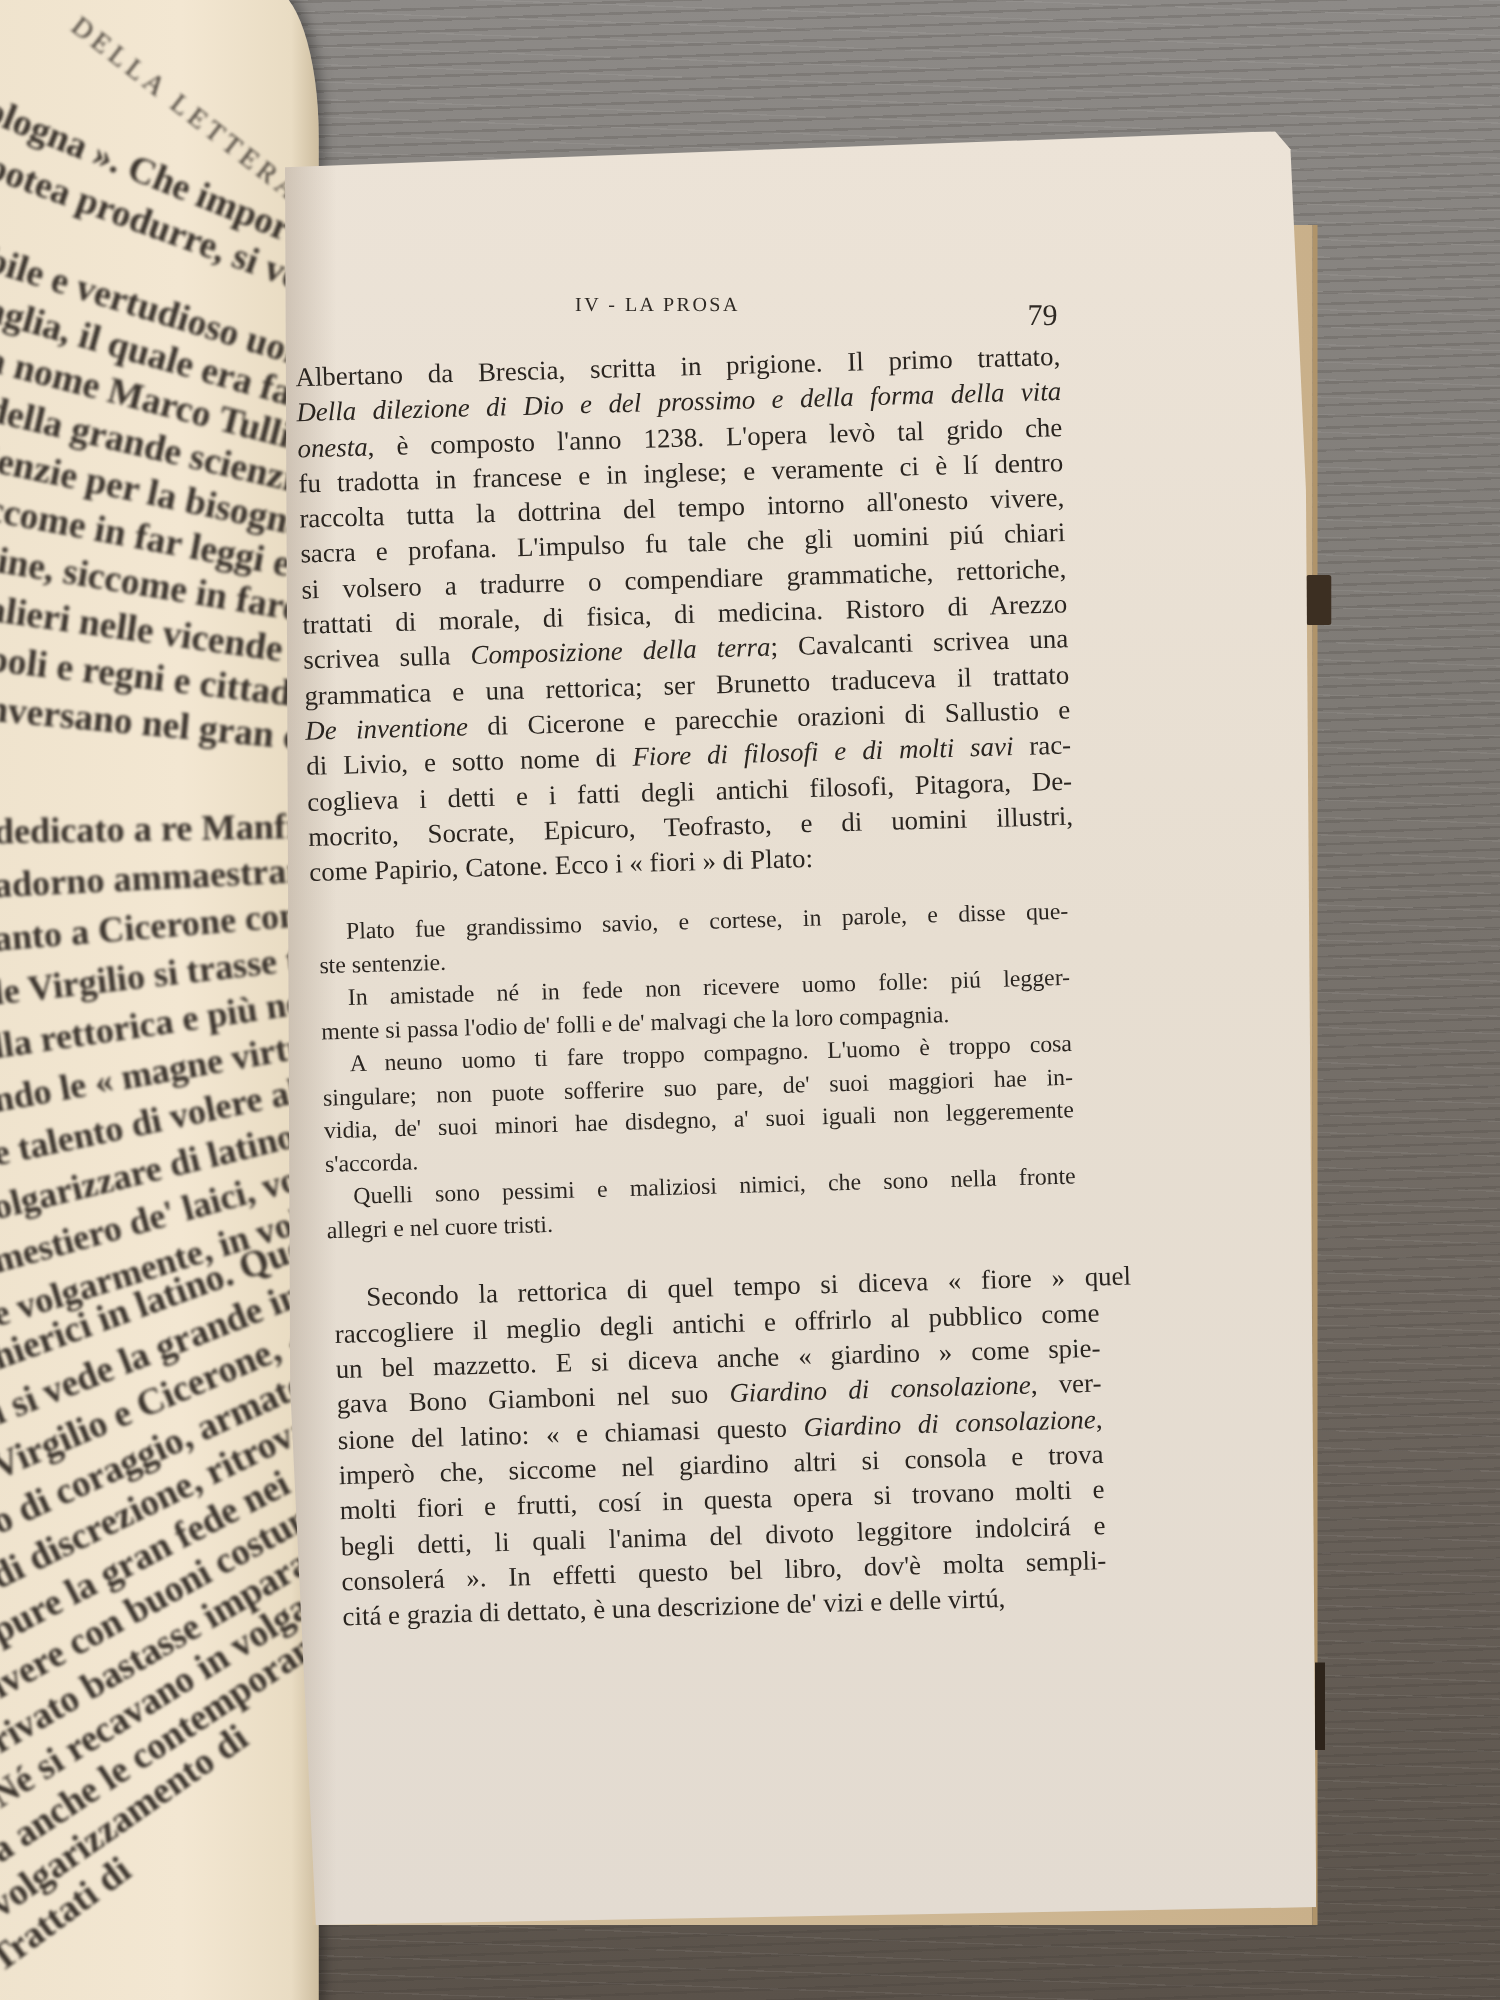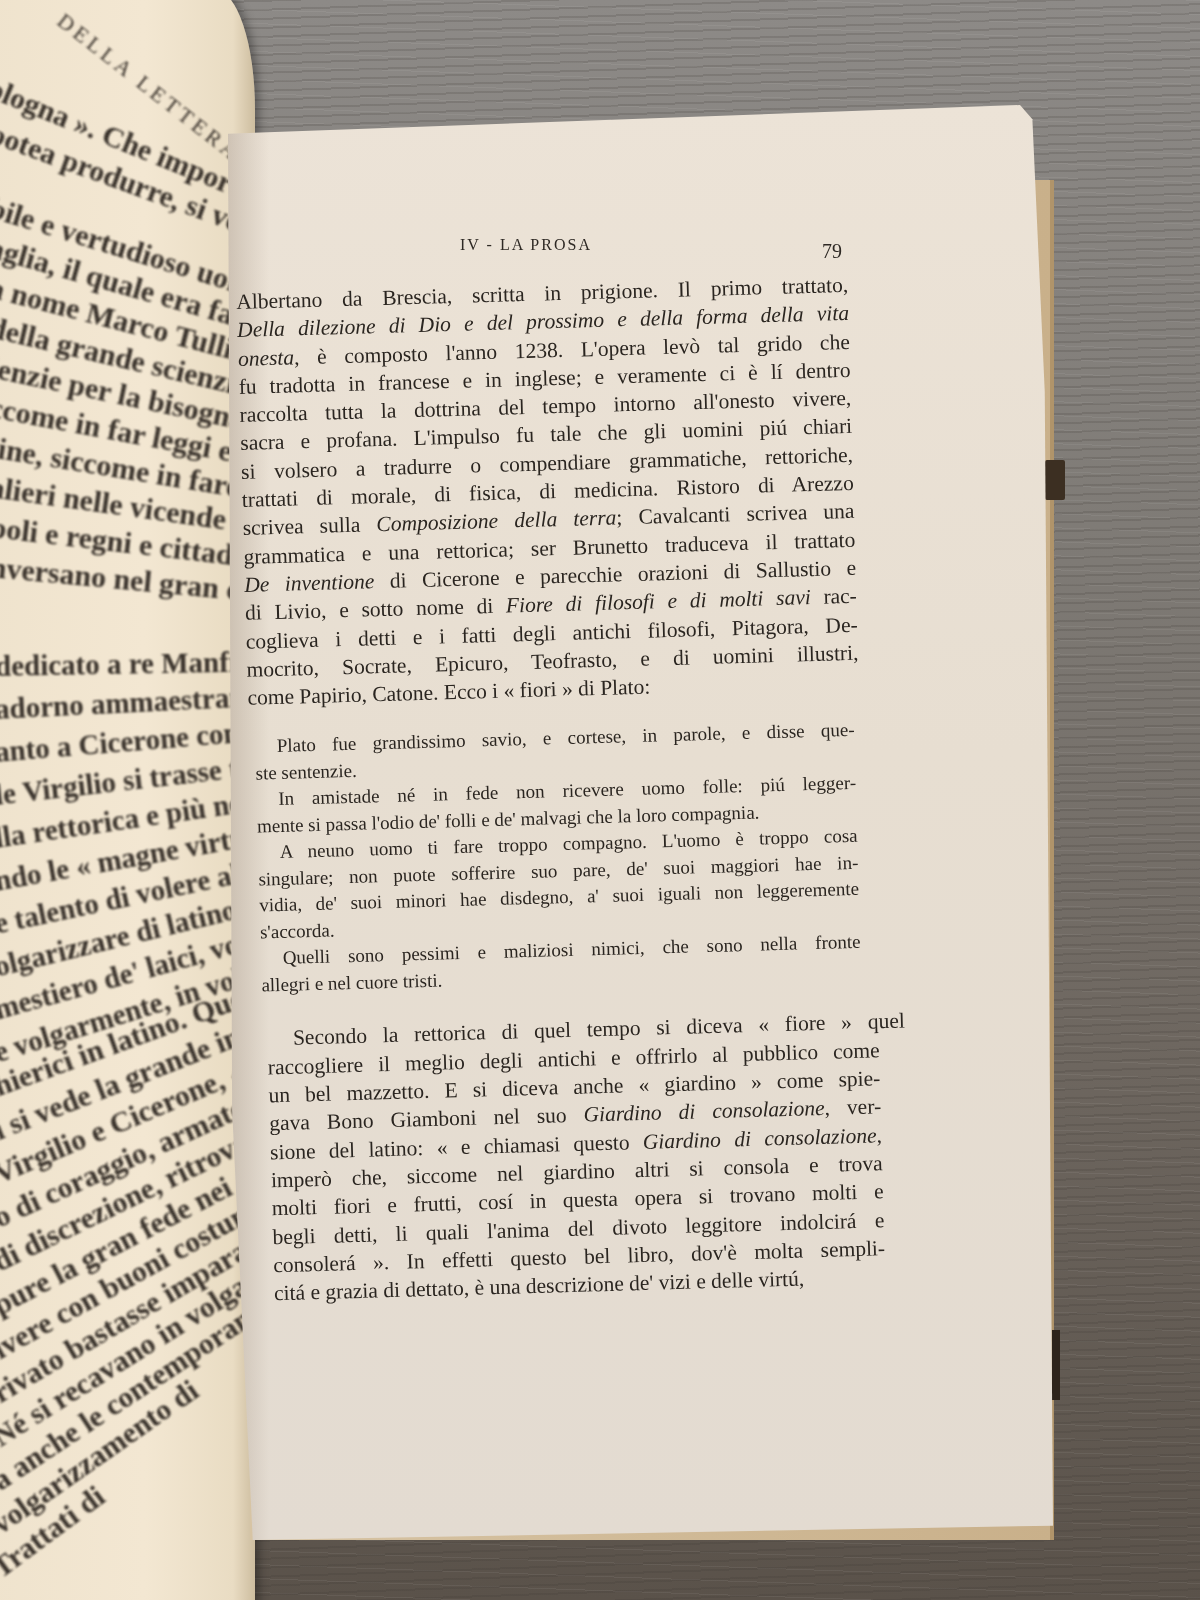--- a/index.html
+++ b/index.html
@@ -48,21 +48,21 @@
   }
   .right-page::after {
     content:""; position:absolute; inset:0;
     background: linear-gradient(90deg, rgba(120,100,80,0.25) 0%, rgba(120,100,80,0) 5%);
   }
   .running-head {
     position:absolute; left:460px; top:236px; font-size:16px; letter-spacing:2px;
     color:#2e2924; font-family:"Liberation Serif", serif;
   }
   .page-number {
-    position:absolute; left:822px; top:240px; font-size:20px; color:#2e2924;
+    position:absolute; left:822px; top:240px; font-size:24px; color:#2e2924;
     font-family:"Liberation Serif", serif;
   }
   .text-block {
     position:absolute; left:236px; top:288px; width:640px;
     transform: rotate(-1.6deg); transform-origin: 0 0;
     color:#2a2520; font-family:"Liberation Serif", serif;
   }
   .tline {
     display:block; white-space:nowrap; font-size:21.5px; line-height:28.3px;
     text-align:justify; text-align-last:justify; width:612px;

